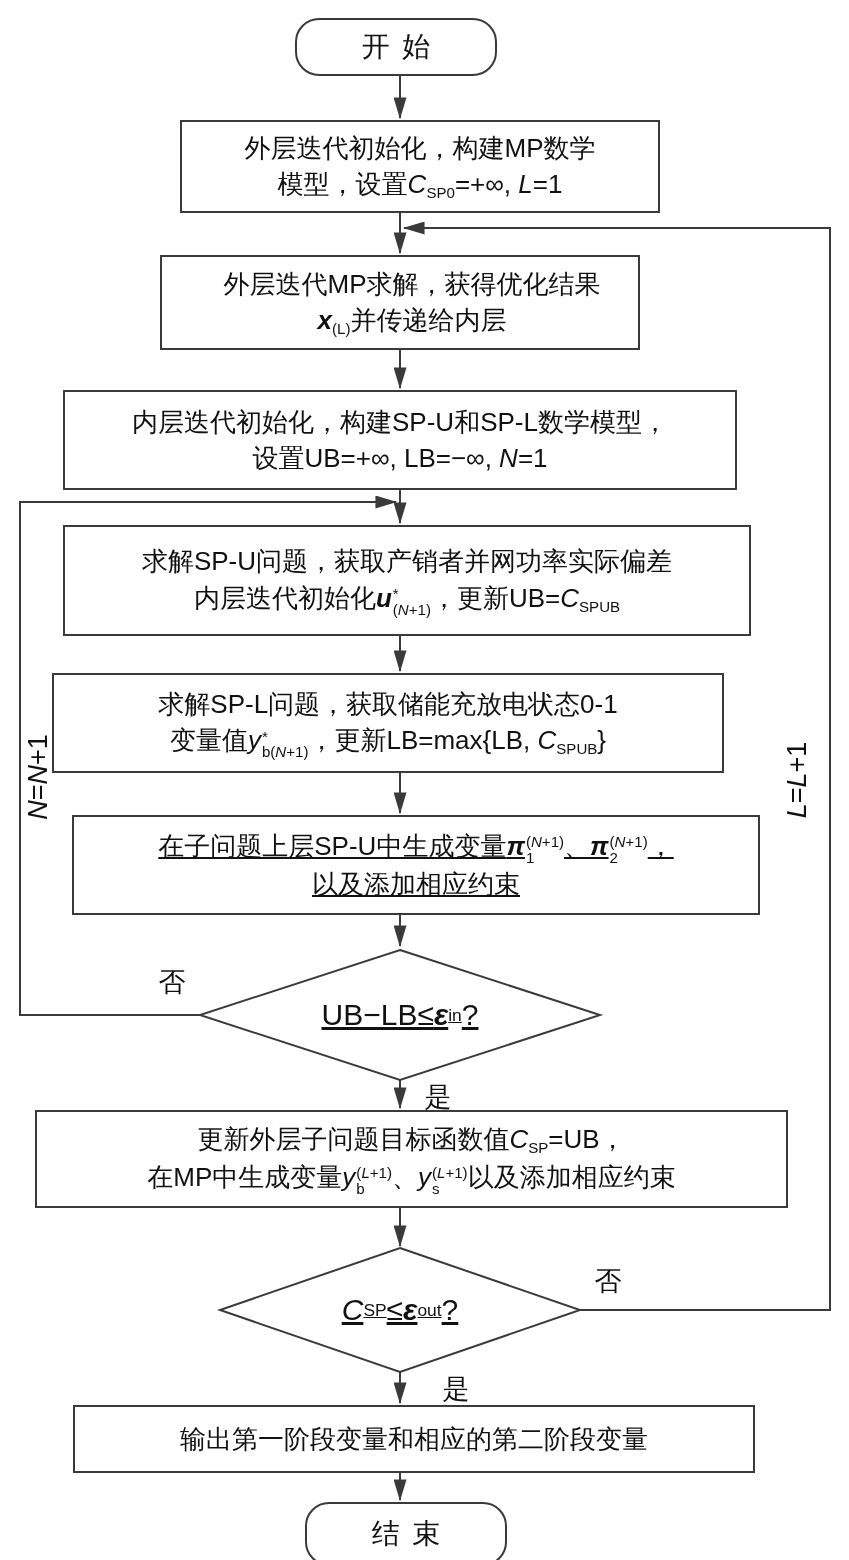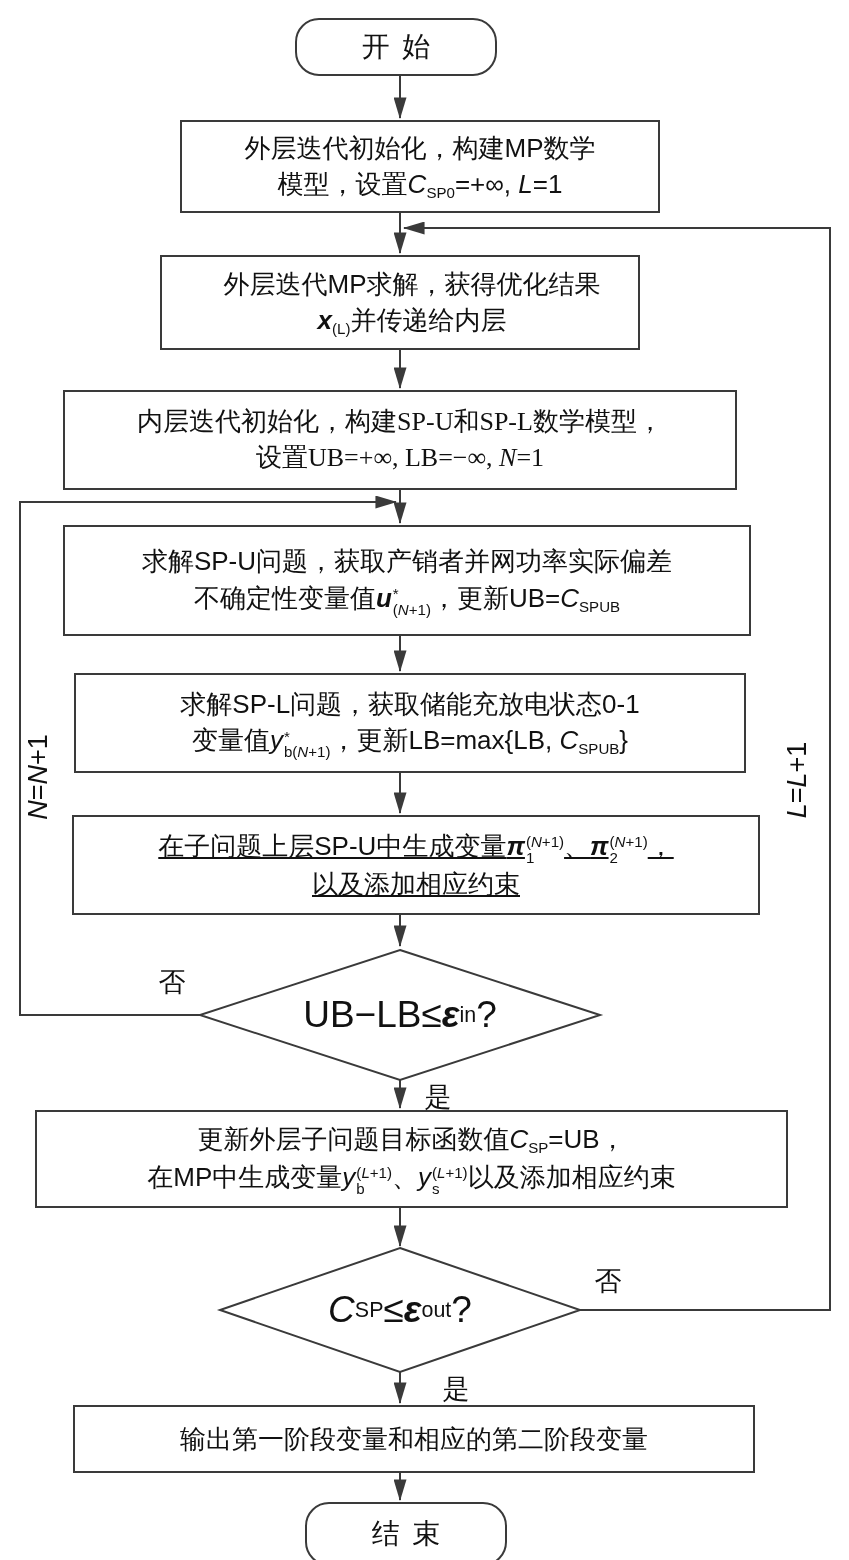--- a/index.html
+++ b/index.html
@@ -9,21 +9,21 @@
   #wires{position:absolute;left:0;top:0;}
   .edge{stroke:var(--line);stroke-width:2;fill:none;marker-end:url(#arr);}
   .diamond{fill:var(--bg);stroke:var(--line);stroke-width:2;}
   .node{position:absolute;box-sizing:border-box;display:flex;flex-direction:column;
         align-items:center;justify-content:center;text-align:center;
         font-size:26px;line-height:1.40;background:var(--bg);}
   .process{border:2px solid var(--line);}
   .terminal{border:2px solid var(--line);border-radius:24px;font-size:28px;
             letter-spacing:0.45em;text-indent:0.45em;}
   .decision-text{position:absolute;display:flex;align-items:center;justify-content:center;
-                 text-align:center;font-size:37px;}
+                 text-align:center;font-size:30px;text-decoration:underline;}
   .blabel{position:absolute;display:flex;align-items:center;justify-content:center;font-size:27px;}
   .vlabel{position:absolute;display:flex;align-items:center;justify-content:center;
           font-size:27px;transform:rotate(-90deg);transform-origin:center;white-space:nowrap;}
   .tline{display:block;}
   .it{font-style:italic;}
   .bi{font-style:italic;font-weight:bold;}
   .subsc{font-size:0.58em;vertical-align:-0.35em;letter-spacing:normal;text-align:right;}
   .stk{display:inline-block;font-size:0.58em;line-height:1.05;vertical-align:-0.55em;
        text-align:left;margin-left:1px;letter-spacing:normal;}
   .stk .row{display:block;min-height:1.05em;}
@@ -63,31 +63,31 @@
   <div class="node process" style="left:160px;top:120px;width:480px;height:93px;margin-left:20px;">
       <div class="tline"><span>外层迭代初始化，构建MP数学</span></div>
       <div class="tline"><span>模型，设置</span><span class="it">C</span><span class="subsc"><span>SP0</span></span><span>=+∞, </span><span class="it">L</span><span>=1</span></div>
     </div>
 
   <div class="node process" style="left:160px;top:255px;width:480px;height:95px;padding-left:24px;">
       <div class="tline"><span>外层迭代MP求解，获得优化结果</span></div>
       <div class="tline"><span class="bi">x</span><span class="subsc"><span>(L)</span></span><span>并传递给内层</span></div>
     </div>
 
-  <div class="node process" style="left:63px;top:390px;width:674px;height:100px;font-family:Liberation Serif, serif;">
+  <div class="node process" style="left:63px;top:390px;width:674px;height:100px;">
       <div class="tline"><span>内层迭代初始化，构建SP-U和SP-L数学模型，</span></div>
       <div class="tline"><span>设置UB=+∞, LB=−∞, </span><span class="it">N</span><span>=1</span></div>
     </div>
 
   <div class="node process" style="left:63px;top:525px;width:688px;height:111px;">
       <div class="tline"><span>求解SP-U问题，获取产销者并网功率实际偏差</span></div>
-      <div class="tline"><span>不确定性变量值</span><span class="bi">u</span><span class="stk"><span class="row"><span>*</span></span><span class="row"><span>(</span><span class="it">N</span><span>+1)</span></span></span><span>，更新UB=</span><span class="it">C</span><span class="subsc"><span>SPUB</span></span></div>
+      <div class="tline"><span>内层迭代初始化</span><span class="bi">u</span><span class="stk"><span class="row"><span>*</span></span><span class="row"><span>(</span><span class="it">N</span><span>+1)</span></span></span><span>，更新UB=</span><span class="it">C</span><span class="subsc"><span>SPUB</span></span></div>
     </div>
 
-  <div class="node process" style="left:74px;top:673px;width:672px;height:100px;">
+  <div class="node process" style="left:52px;top:673px;width:672px;height:100px;">
       <div class="tline"><span>求解SP-L问题，获取储能充放电状态0-1</span></div>
       <div class="tline"><span>变量值</span><span class="it">y</span><span class="stk"><span class="row"><span>*</span></span><span class="row"><span>b(</span><span class="it">N</span><span>+1)</span></span></span><span>，更新LB=max{LB, </span><span class="it">C</span><span class="subsc"><span>SPUB</span></span><span>}</span></div>
     </div>
 
   <div class="node process" style="left:72px;top:815px;width:688px;height:100px;text-decoration:underline;">
       <div class="tline"><span>在子问题上层SP-U中生成变量</span><span class="bi">π</span><span class="stk"><span class="row"><span>(</span><span class="it">N</span><span>+1)</span></span><span class="row"><span>1</span></span></span><span>、</span><span class="bi">π</span><span class="stk"><span class="row"><span>(</span><span class="it">N</span><span>+1)</span></span><span class="row"><span>2</span></span></span><span>，</span></div>
       <div class="tline"><span>以及添加相应约束</span></div>
     </div>
 
   <div class="decision-text" style="left:230px;top:983px;width:340px;height:64px;">

